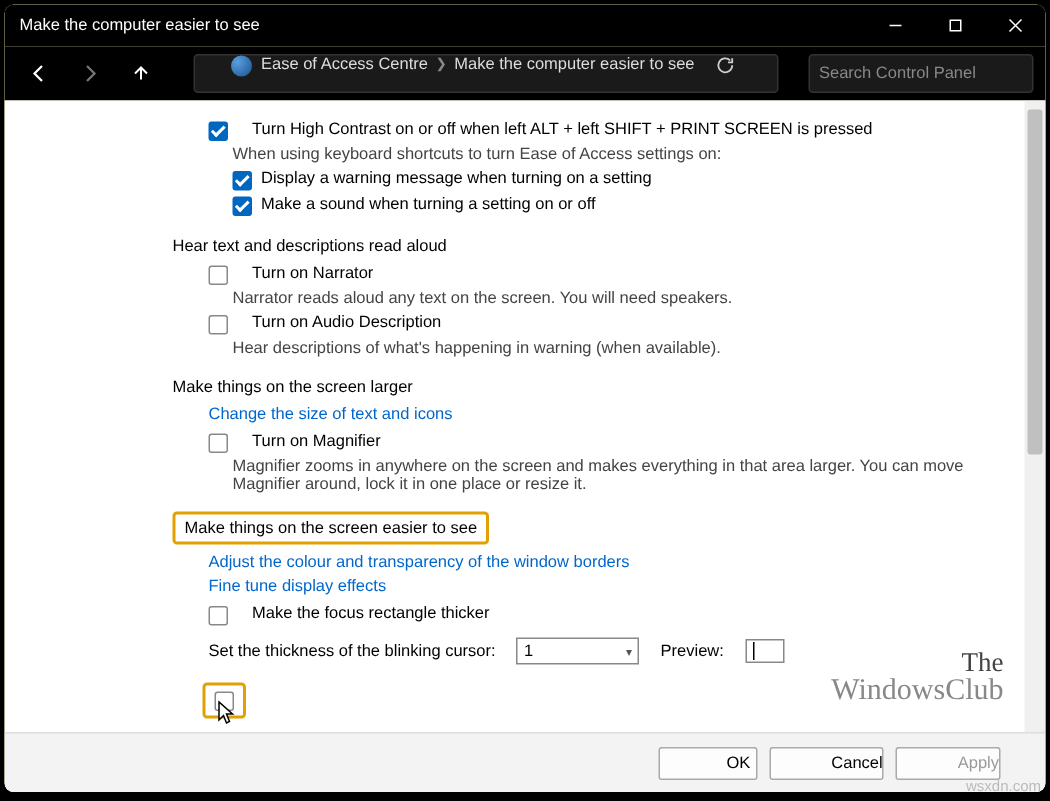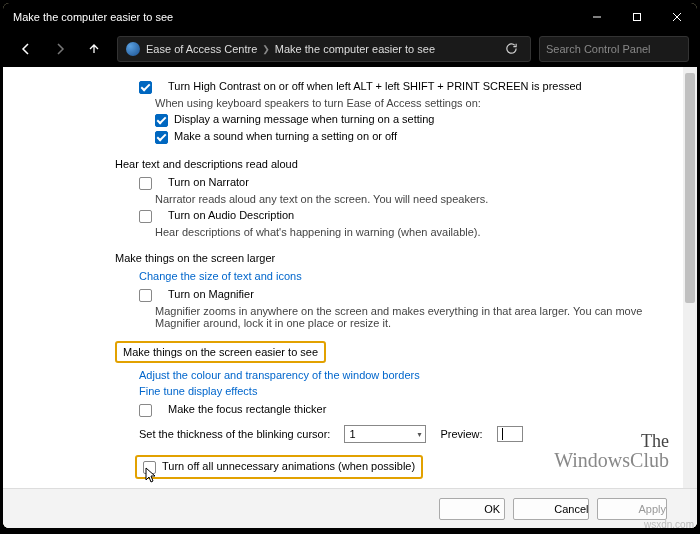--- a/index.html
+++ b/index.html
@@ -6,21 +6,21 @@
   body { font-family: "Segoe UI", Arial, sans-serif; font-size: 11px; background: #000; width: 700px; height: 534px; overflow: hidden; position: relative; }
   .window { width: 694px; height: 525px; background: #fef9c3; position: absolute; top: 3px; left: 3px; border-radius: 6px; overflow: hidden; display: flex; flex-direction: column; }
   .titlebar { height: 28px; background: #000; color: #fff; display: flex; align-items: center; padding-left: 10px; font-size: 11px; }
   .titlebar-title { flex: 1; }
   .titlebar-btns { display: flex; height: 100%; }
   .titlebar-btn { width: 40px; height: 28px; display: flex; align-items: center; justify-content: center; color: #fff; }
   .titlebar-btn svg { width: 10px; height: 10px; }
   .navrow { height: 36px; background: #000; display: flex; align-items: center; padding: 0 8px; gap: 4px; }
   .nav-btn { width: 30px; height: 28px; display: flex; align-items: center; justify-content: center; color: #ccc; }
   .nav-btn.enabled { color: #fff; }
-  .addrbar { flex: 1; height: 26px; background: #1a1a1a; border: 1px solid #333; border-radius: 3px; display: flex; align-items: center; padding: 0 8px; margin: 0 4px; color: #ddd; font-size: 11px; }
+  .addrbar { flex: 1; height: 26px; background: #1a1a1a; border: 1px solid #333; border-radius: 3px; display: flex; align-items: flex-start; padding: 0 24px; margin: 0 16px; color: #ddd; font-size: 11px; }
   .addrbar .crumb { color: #ddd; }
   .addrbar .sep { color: #888; margin: 0 5px; font-size: 9px; }
   .addrbar .eoa-icon { width: 14px; height: 14px; border-radius: 50%; background: radial-gradient(circle at 30% 30%, #5aa0e0, #1a5090); margin-right: 6px; display: flex; align-items:center; justify-content:center; }
   .addrbar .refresh { margin-left: auto; margin-right:4px; color:#ccc; }
   .searchbox { width: 150px; height: 26px; background: #1a1a1a; border: 1px solid #333; border-radius: 3px; padding: 0 6px; color: #888; font-size: 11px; display:flex; align-items:center; }
   .content { flex: 1; background: #fff; position: relative; overflow: hidden; }
   .scroll-area { position:absolute; top:0; left:0; right:14px; bottom:40px; padding: 10px 30px 10px 116px; color:#000; }
   .scrollbar { position:absolute; right:0; top:0; bottom:40px; width:14px; background:#f0f0f0; }
   .scrollbar .thumb { position:absolute; left:2px; right:2px; top:6px; height:230px; background:#c0c0c0; border-radius:2px;}
   .chk { display:flex; align-items:flex-start; gap:6px; margin: 3px 0; }
@@ -103,21 +103,21 @@
       </div>
   </div>
 
   <div class="content">
     <div class="scroll-area">
 
       <div class="chk indent1">
         <div class="chkbox checked"></div>
         <span>Turn High Contrast on or off when left ALT + left SHIFT + PRINT SCREEN is pressed</span>
       </div>
-      <div class="indent2 desc">When using keyboard speakers to turn Ease of Access settings on:</div>
+      <div class="indent2 desc">When using keyboard shortcuts to turn Ease of Access settings on:</div>
       <div class="chk indent2">
         <div class="chkbox checked"></div>
         <span>Display a warning message when turning on a setting</span>
       </div>
       <div class="chk indent2">
         <div class="chkbox checked"></div>
         <span>Make a sound when turning a setting on or off</span>
       </div>
 
       <div class="section-head">Hear text and descriptions read aloud</div>
@@ -158,21 +158,20 @@
         <span>Preview:</span>
         <div class="preview-box">
             <div class="caret"></div>
           </div>
       </div>
 
       <div style="margin-top:12px; margin-left:16px; position:relative;">
         <span class="hl-box">
           <span class="chk" style="margin:0">
             <span class="chkbox"></span>
-            <span>Turn off all unnecessary animations (when possible)</span>
           </span>
         </span>
         <svg class="cursor-pointer" style="left:10px; top:12px;" viewBox="0 0 14 18">
             <path d="M1 1 L1 13 L4 10 L6 15 L8 14 L6 9 L10 9 Z" fill="#fff" stroke="#000" stroke-width="1"></path>
           </svg>
       </div>
 
     </div>
 
     <div class="scrollbar">

